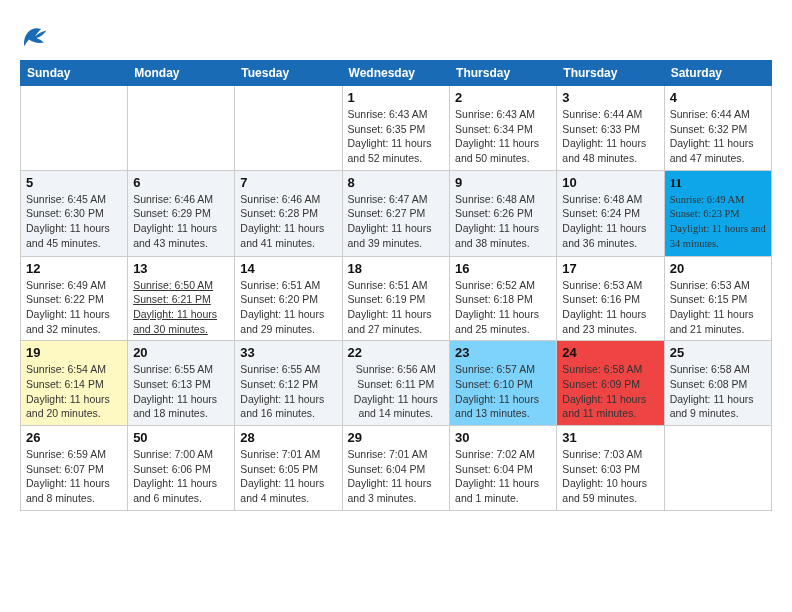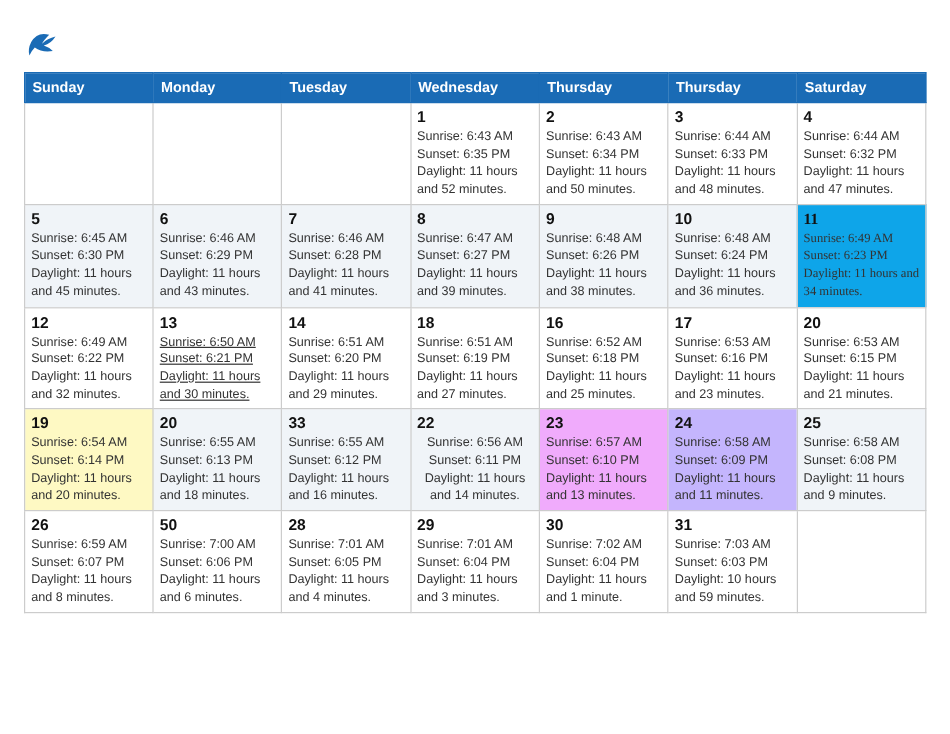--- a/index.html
+++ b/index.html
@@ -253,27 +253,27 @@
           <div class="day-info" style="white-space: pre-line;">Sunrise: 6:55 AM
 Sunset: 6:12 PM
 Daylight: 11 hours and 16 minutes.</div>
         </td>
         <td style="background: rgb(240, 244, 248);">
           <div class="day-number">22</div>
           <div class="day-info" style="white-space: pre-line; text-align: center;">Sunrise: 6:56 AM
 Sunset: 6:11 PM
 Daylight: 11 hours and 14 minutes.</div>
         </td>
-        <td style="background: #f0abfc;">
+        <td style="background: #7dd3fc;">
           <div class="day-number">23</div>
           <div class="day-info" style="white-space: pre-line;">Sunrise: 6:57 AM
 Sunset: 6:10 PM
 Daylight: 11 hours and 13 minutes.</div>
         </td>
-        <td style="background: #c4b5fd;">
+        <td style="background: #ef4444;">
           <div class="day-number">24</div>
           <div class="day-info" style="white-space: pre-line;">Sunrise: 6:58 AM
 Sunset: 6:09 PM
 Daylight: 11 hours and 11 minutes.</div>
         </td>
         <td style="background: rgb(240, 244, 248);">
           <div class="day-number">25</div>
           <div class="day-info" style="white-space: pre-line;">Sunrise: 6:58 AM
 Sunset: 6:08 PM
 Daylight: 11 hours and 9 minutes.</div>

